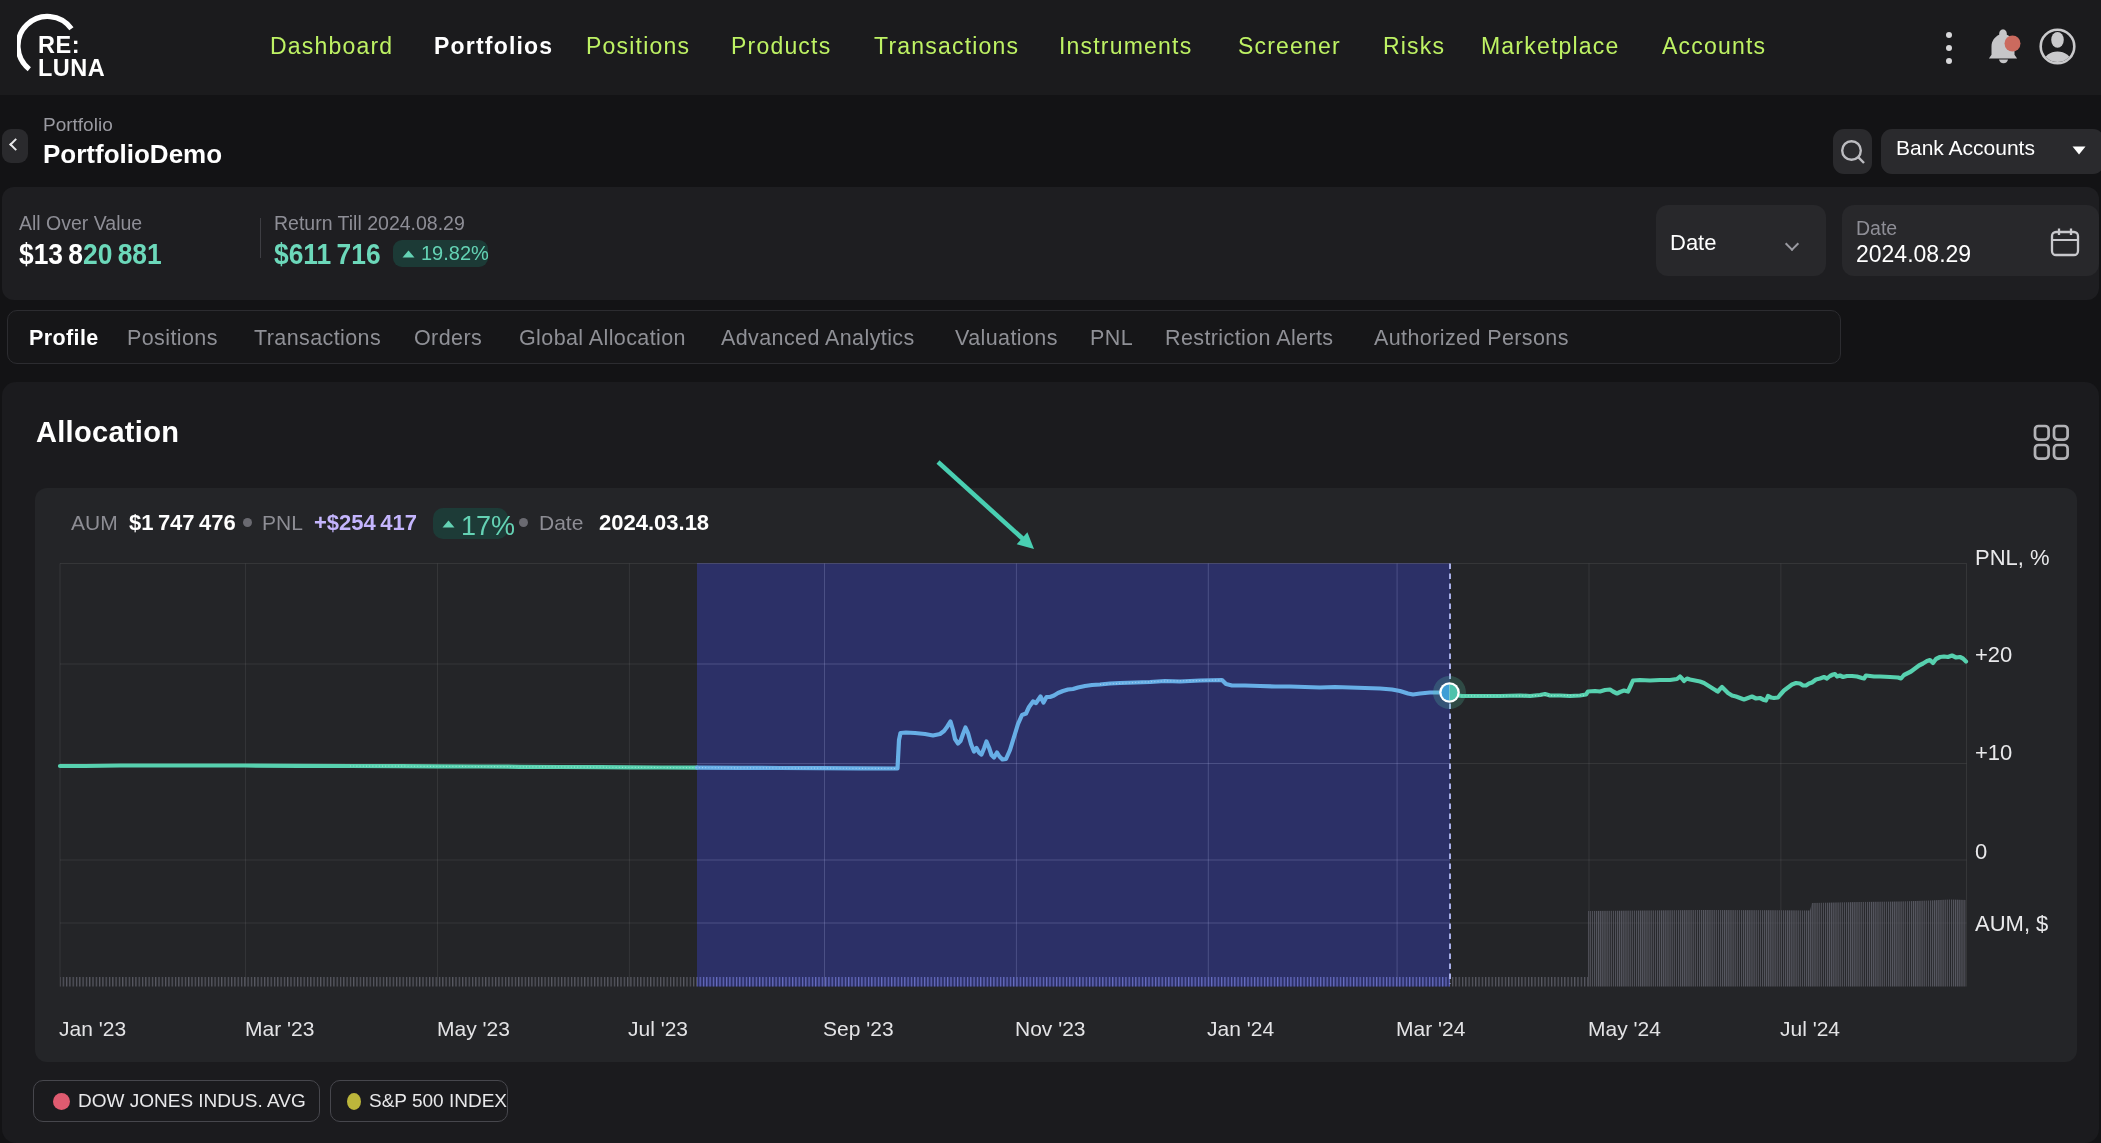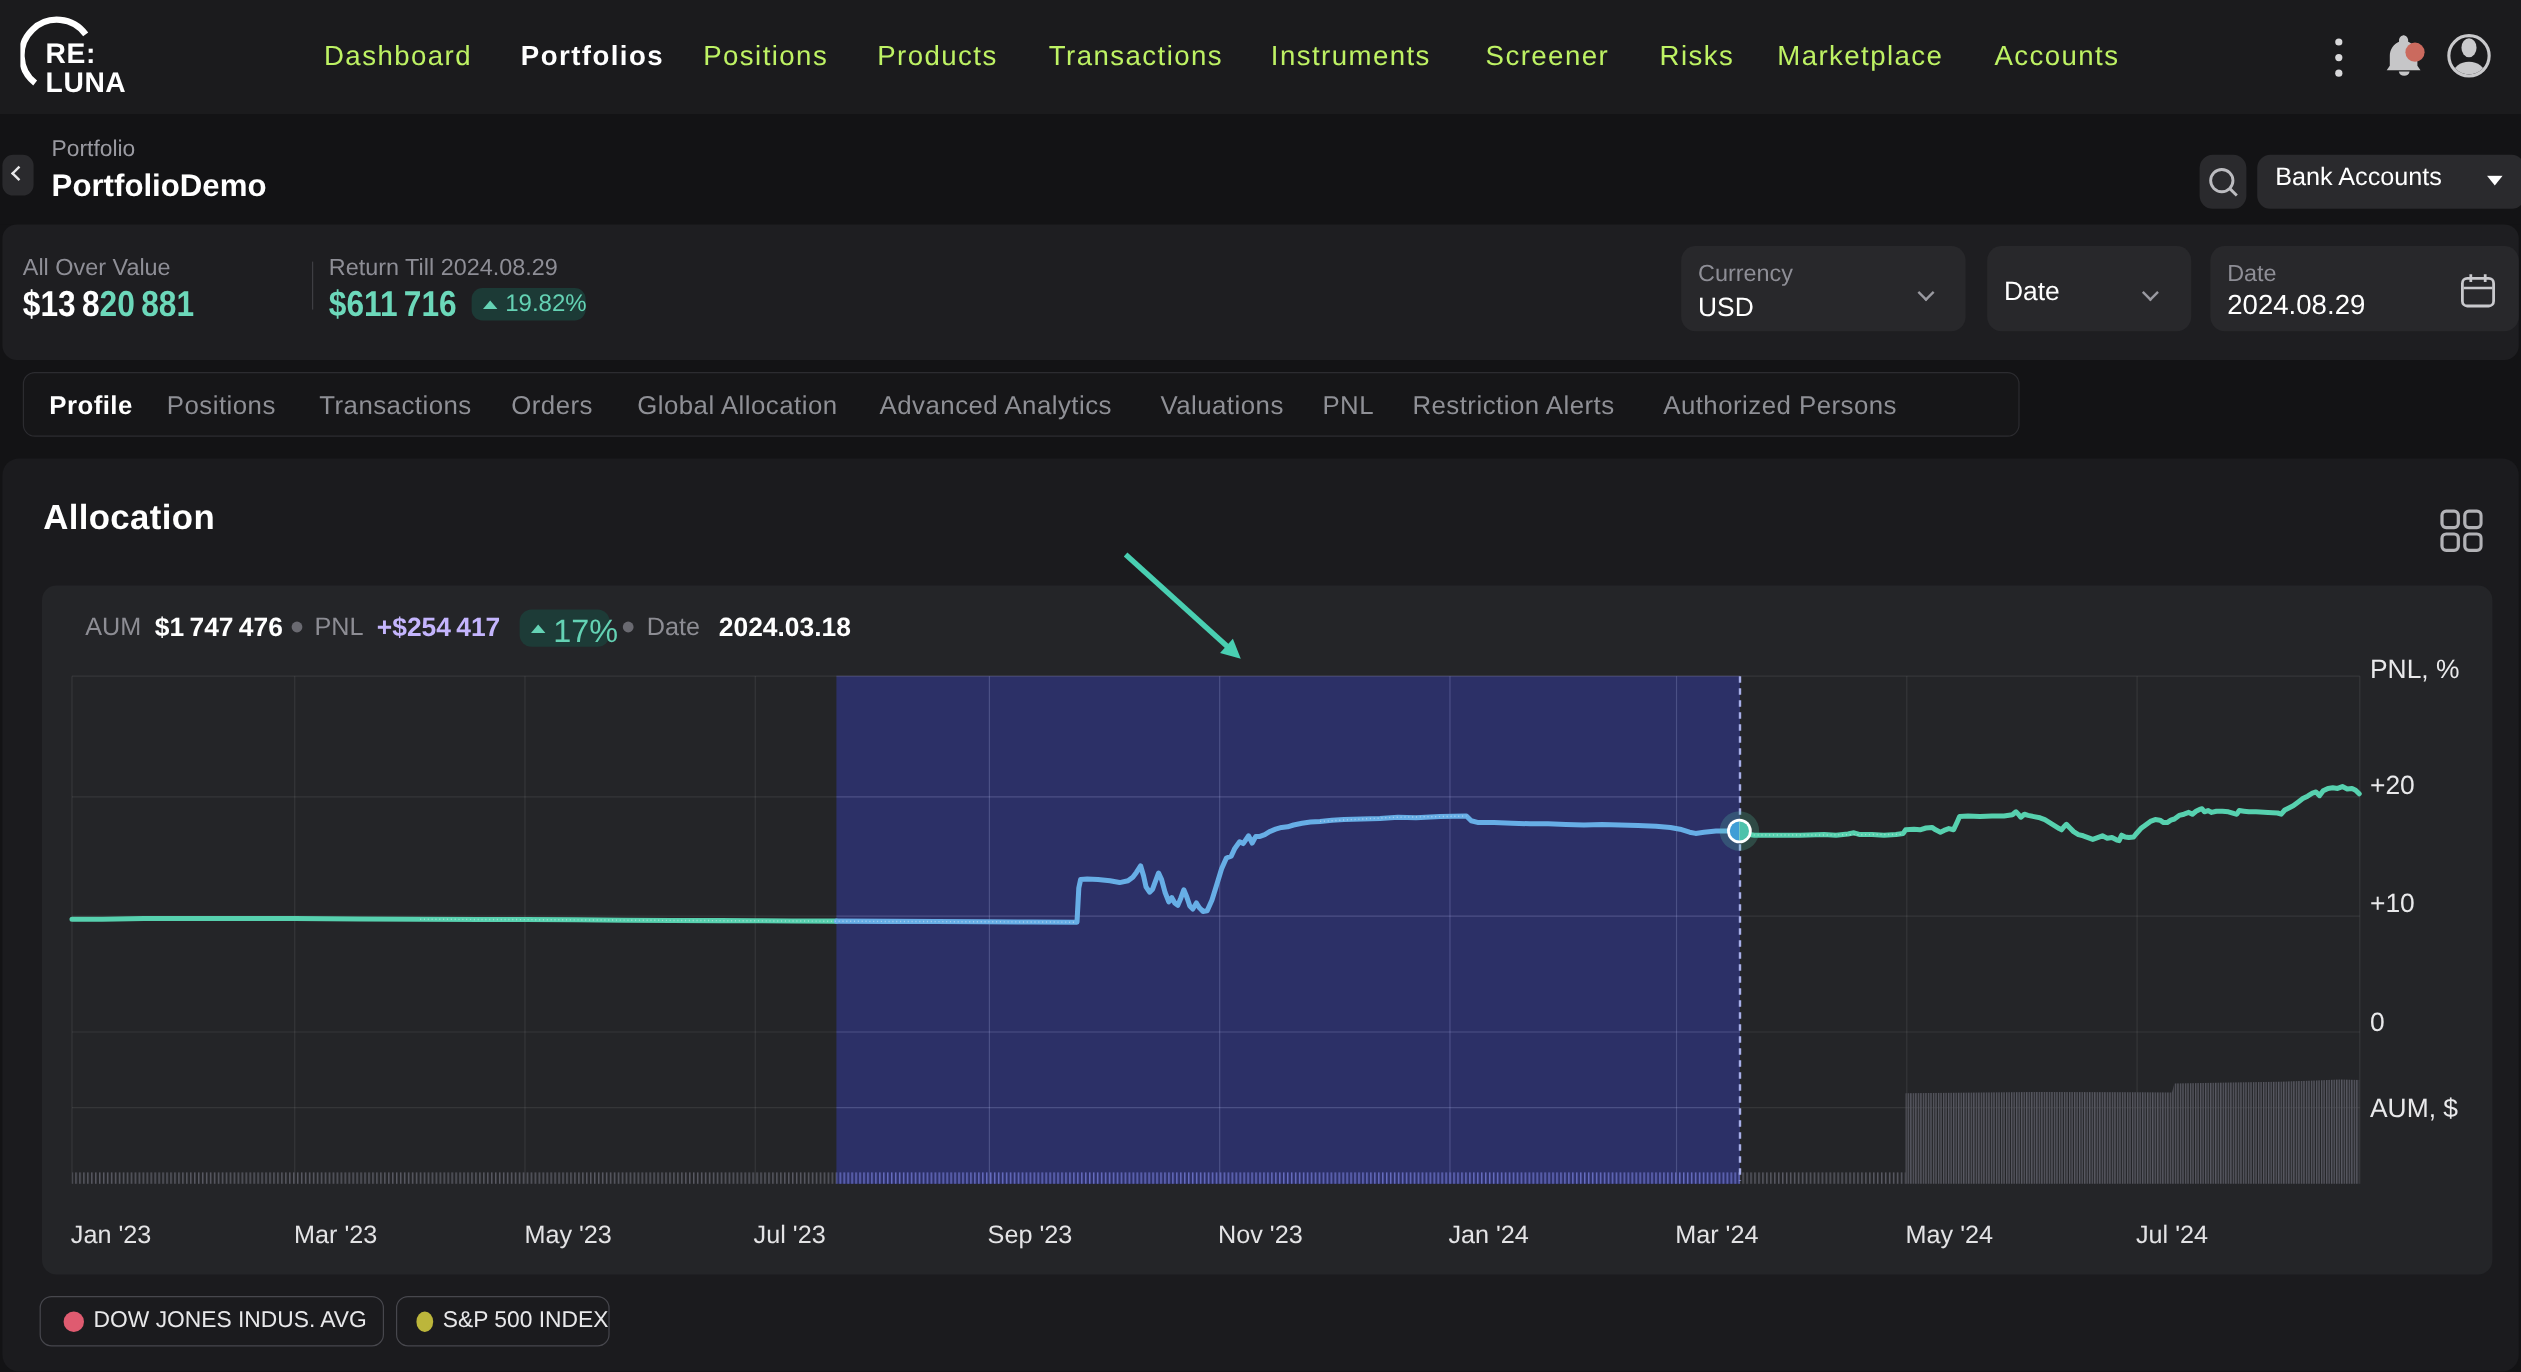--- a/index.html
+++ b/index.html
@@ -5,21 +5,21 @@
 html,body{width:2101px;height:1143px;overflow:hidden;background:#131315;
 font-family:"Liberation Sans",sans-serif;-webkit-font-smoothing:antialiased}
 .abs{position:absolute}
 .nav{position:absolute;left:0;top:0;width:2101px;height:95px;background:#1b1b1d}
 .nav a{position:absolute;top:33px;font-size:23px;letter-spacing:1.2px;color:#bef264;text-decoration:none;white-space:nowrap}
 .nav a.on{color:#fff;font-weight:700}
 .phead{position:absolute;left:0;top:95px;width:2101px;height:92px;background:#131315}
 .stats{position:absolute;left:2px;top:187px;width:2097px;height:113px;background:#1e1e21;border-radius:12px}
 .lbl{color:#8e8e96;font-size:19.5px}
 .box{position:absolute;top:18px;height:71px;background:#28282b;border-radius:12px}
-.tabs{position:absolute;left:19px;top:310px;width:1664px;height:54px;border:1px solid #2c2c30;border-radius:10px;background:#161618}
+.tabs{position:absolute;left:7px;top:310px;width:1834px;height:54px;border:1px solid #2c2c30;border-radius:10px;background:#161618}
 .tabs span{position:absolute;top:15px;font-size:21.5px;letter-spacing:0.4px;color:#8f9096;white-space:nowrap}
 .card{position:absolute;left:2px;top:382px;width:2097px;height:761px;background:#1b1b1e;border-radius:14px}
 .cont{position:absolute;left:35px;top:488px;width:2042px;height:574px;background:#242528;border-radius:12px}
 .chev{display:inline-block;width:10px;height:10px;border-left:2.1px solid #9a9aa1;border-bottom:2.1px solid #9a9aa1;transform:rotate(45deg)}
 .dot{display:inline-block;border-radius:50%}
 .legend{position:absolute;top:1080px;height:42px;border:1.6px solid #47474d;border-radius:10px;color:#e8e8ea;font-size:19px;display:flex;align-items:center;white-space:nowrap}
 </style></head>
 <body>
 <div class="nav">
  <svg class="abs" style="left:17px;top:12px" width="95" height="72" viewBox="0 0 95 72">
@@ -76,25 +76,20 @@
  <div class="abs lbl" style="left:17px;top:25px">All Over Value</div>
  <div class="abs" style="left:17px;top:50px;font-size:30px;font-weight:700;color:#fff;transform:scaleX(0.88);transform-origin:0 0;white-space:nowrap">$13 8<span style="color:#6cd8ba">20 881</span></div>
  <div class="abs" style="left:258px;top:31px;width:1px;height:40px;background:#3e3e43"></div>
  <div class="abs lbl" style="left:272px;top:25px">Return Till 2024.08.29</div>
  <div class="abs" style="left:272px;top:50px;font-size:30px;font-weight:700;color:#6cd8ba;transform:scaleX(0.88);transform-origin:0 0;white-space:nowrap">$611 716</div>
  <div class="abs" style="left:391px;top:53px;width:95px;height:27px;background:#1c3a36;border-radius:9px"></div>
  <svg class="abs" style="left:400px;top:63px" width="13" height="8" viewBox="0 0 13 8">
       <polygon points="6.5,0.5 12.5,7.5 0.5,7.5" fill="#64d2b4"></polygon>
     </svg>
  <div class="abs" style="left:419px;top:55px;font-size:20px;color:#64d2b4">19.82%</div>
- <div class="box" style="left:1399px;width:237px">
-  <div class="abs lbl" style="left:14px;top:12px">Currency</div>
-  <div class="abs" style="left:14px;top:38px;font-size:22px;color:#fff">USD</div>
-  <span class="chev abs" style="left:199px;top:34px;transform:rotate(-45deg)"></span>
- </div>
  <div class="box" style="left:1654px;width:170px">
   <div class="abs" style="left:14px;top:25px;font-size:22px;color:#fff">Date</div>
   <span class="chev abs" style="left:131px;top:34px;transform:rotate(-45deg)"></span>
  </div>
  <div class="box" style="left:1840px;width:257px">
   <div class="abs lbl" style="left:14px;top:12px">Date</div>
   <div class="abs" style="left:14px;top:36px;font-size:23px;color:#fff">2024.08.29</div>
   <svg class="abs" style="left:208px;top:22px" width="30" height="31" viewBox="0 0 30 31">
    <rect x="2" y="5" width="26" height="23" rx="4" fill="none" stroke="#c9c9cd" stroke-width="2.3"></rect>
    <line x1="9" y1="1.5" x2="9" y2="8" stroke="#c9c9cd" stroke-width="2.3"></line>

